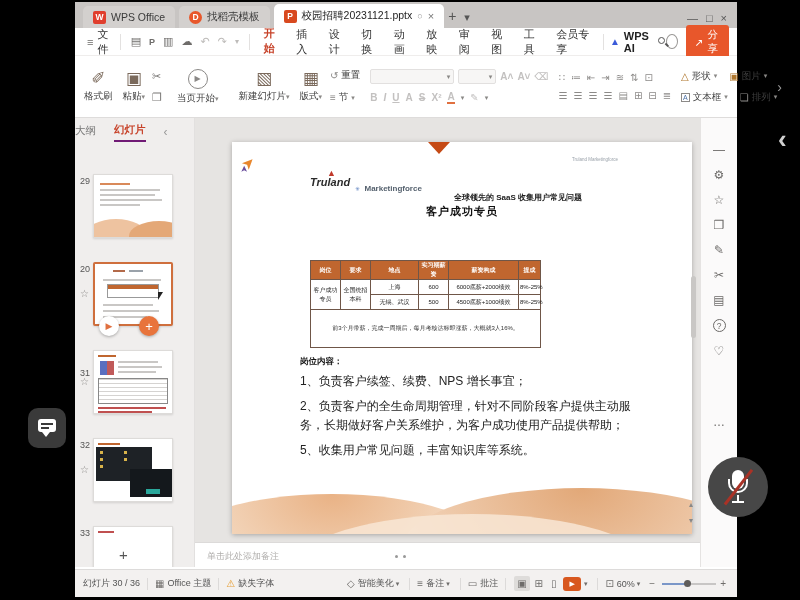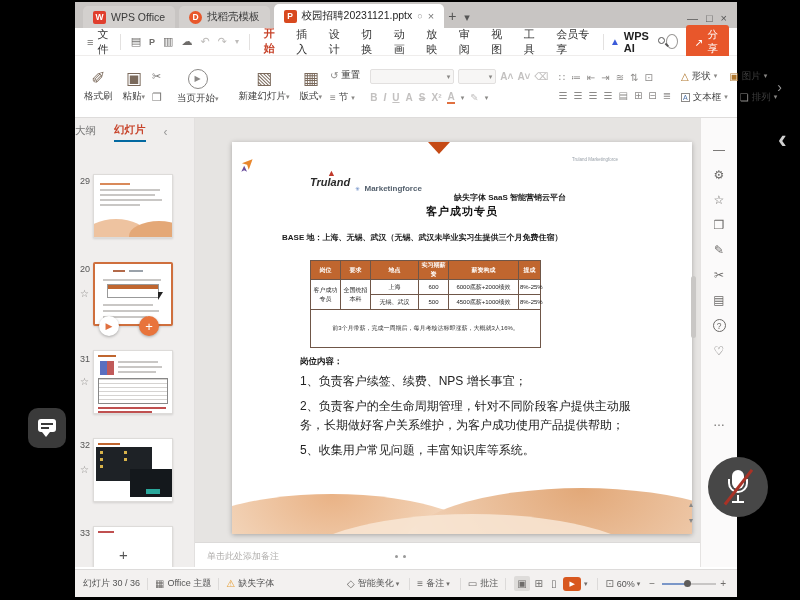--- a/index.html
+++ b/index.html
@@ -37,21 +37,21 @@
   .car{font-size:7px;color:#8a8886;}
   .mini{font-size:11px;color:#7b7977;}
   .rowbtn{display:flex;align-items:center;gap:3px;font-size:9.5px;color:#3f3f3f;white-space:nowrap;}
   .combo{background:#f7f6f5;border:1px solid #e2e0df;height:15px;border-radius:2px;display:flex;align-items:center;justify-content:flex-end;padding:0 3px;}
   .fico{font-size:10px;color:#c3c1c0;font-weight:bold;}
   .pico{font-size:10px;color:#8c8a88;}
   .playc{width:20px;height:20px;border:1.5px solid #8a8886;border-radius:50%;display:flex;align-items:center;justify-content:center;color:#8a8886;font-size:8px;}
   
   #lpanel{left:0;top:116px;width:120px;height:449px;background:#f0eeed;border-right:1px solid #e2e0df;overflow:hidden;}
   .ptab{font-size:10.5px;color:#777;padding-bottom:3px;}
-  .ptab.on{color:#c7432a;border-bottom:2px solid #0369a1;font-weight:bold;}
+  .ptab.on{color:#c7432a;border-bottom:2px solid #701a75;font-weight:bold;}
   .thumb{position:absolute;left:18px;width:80px;height:64px;background:#fff;border:1px solid #dddbd9;box-shadow:0 1px 2px rgba(0,0,0,.12);overflow:hidden;}
   .thumb.sel{border:2px solid #cf6f3d;border-radius:2px;}
   .snum{position:absolute;left:5px;font-size:9px;color:#555;}
   .sstar{position:absolute;left:5px;font-size:10px;color:#8a8886;}
   .tl{position:absolute;background:#c9c7c5;height:2px;}
   
   #canvas{left:120px;top:116px;width:505px;height:424px;background:#e6e4e2;overflow:hidden;}
   #slide{position:absolute;left:37px;top:24px;width:460px;height:392px;background:#fff;box-shadow:0 1px 5px rgba(0,0,0,.28);overflow:hidden;}
   
   #s-diamond{left:196px;top:0;width:0;height:0;border-left:11px solid transparent;border-right:11px solid transparent;border-top:12px solid #c54a15;}
@@ -304,21 +304,21 @@
         <div class="tl" style="left:8px;top:52px;width:44px;"></div>
         <div class="a" style="right:8px;top:28px;width:0;height:0;border-left:5px solid #222;border-bottom:8px solid transparent;"></div>
       </div>
       <div class="a" style="left:24px;top:198px;width:20px;height:20px;border-radius:50%;background:#fff;box-shadow:0 1px 3px rgba(0,0,0,.3);display:flex;align-items:center;justify-content:center;color:#e07040;font-size:9px;z-index:5;">
           <span>▶</span>
         </div>
       <div class="a" style="left:64px;top:198px;width:20px;height:20px;border-radius:50%;background:#e8743c;box-shadow:0 1px 3px rgba(0,0,0,.3);display:flex;align-items:center;justify-content:center;color:#fff;font-size:13px;z-index:5;">
           <span>+</span>
         </div>
 
-      <span class="snum" style="top:236px;">31</span>
+      <span class="snum" style="top:250px;">31</span>
       <span class="sstar" style="top:258px;">☆</span>
       <div class="thumb" style="top:232px;">
         <div class="tl" style="left:4px;top:4px;width:18px;background:#c0662f;"></div>
         <div class="a" style="left:6px;top:10px;width:14px;height:14px;background:linear-gradient(90deg,#5a6fc0 50%,#c05a5a 50%);"></div>
         <div class="tl" style="left:24px;top:10px;width:40px;"></div>
         <div class="tl" style="left:24px;top:15px;width:44px;"></div>
         <div class="tl" style="left:24px;top:20px;width:38px;"></div>
         <div class="a" style="left:4px;top:27px;width:70px;height:26px;border:0.5px solid #888;background:repeating-linear-gradient(0deg,#fff 0 3px,#d5d3d1 3px 4px),repeating-linear-gradient(90deg,transparent 0 9px,#d5d3d1 9px 10px);"></div>
         <div class="tl" style="left:4px;top:56px;width:68px;background:#c05050;"></div>
         <div class="tl" style="left:4px;top:60px;width:54px;background:#c05050;"></div>
@@ -353,26 +353,25 @@
         <span class="a" style="left:8px;top:22px;font-size:9px;color:#6b4f9e;transform:rotate(-90deg);">➤</span>
 
         <div class="a" style="left:78px;top:30px;">
           <span style="font-size:11px;font-weight:bold;color:#2b2b2b;font-style:italic;">Truland</span>
           <span class="a" style="left:17px;top:-4px;color:#c0392b;font-size:9px;">▲</span>
         </div>
         <div class="a" style="left:123px;top:35px;">
           <span style="color:#5a7fbf;font-size:6px;">✳</span>
           <span style="font-size:8px;font-weight:bold;color:#55616e;">Marketingforce</span>
         </div>
-        <div class="a" style="left:222px;top:50px;font-size:8px;font-weight:bold;color:#1c1c1c;">缺失字体 SaaS 智能营销云平台</div>
+        <div class="a" style="left:222px;top:50px;font-size:8px;font-weight:bold;color:#1c1c1c;">全球领先的 SaaS 收集用户常见问题</div>
         <div class="a" style="left:340px;top:15px;font-size:4.5px;color:#9aa2aa;">Truland  Marketingforce</div>
 
         <div class="a" style="left:0;top:62px;width:460px;text-align:center;font-size:11px;font-weight:bold;color:#111;letter-spacing:1px;">客户成功专员</div>
 
-        <div class="a" style="left:50px;top:90px;font-size:8px;font-weight:bold;color:#1c1c1c;">BASE 地：上海、无锡、武汉（无锡、武汉未毕业实习生提供三个月免费住宿）</div>
 
         <div class="a" style="left:78px;top:118px;">
           <table id="jobtable">
             <colgroup>
                 <col style="width:30px">
                 <col style="width:30px">
                 <col style="width:48px">
                 <col style="width:30px">
                 <col style="width:70px">
                 <col style="width:22px">

